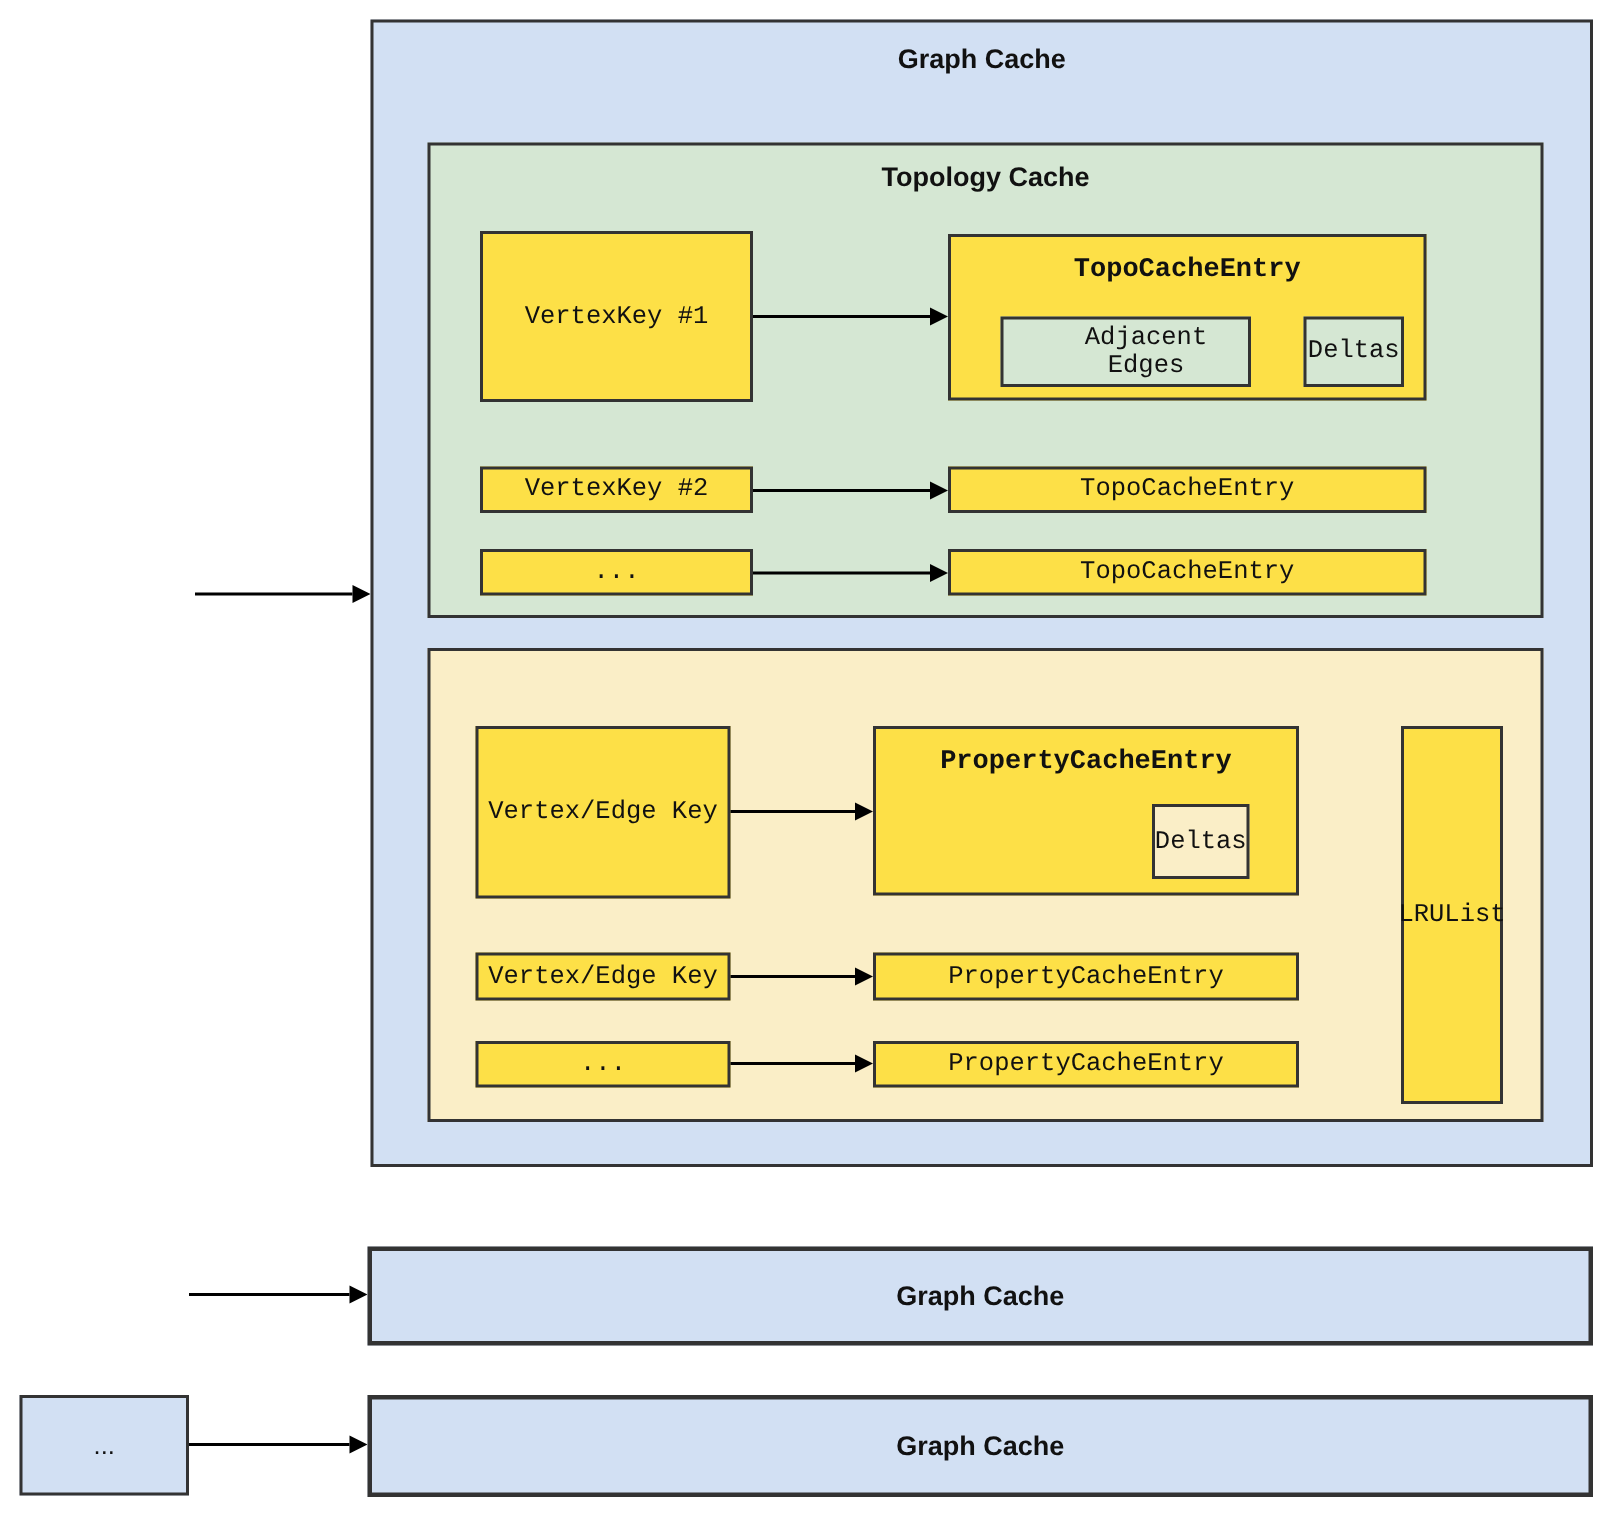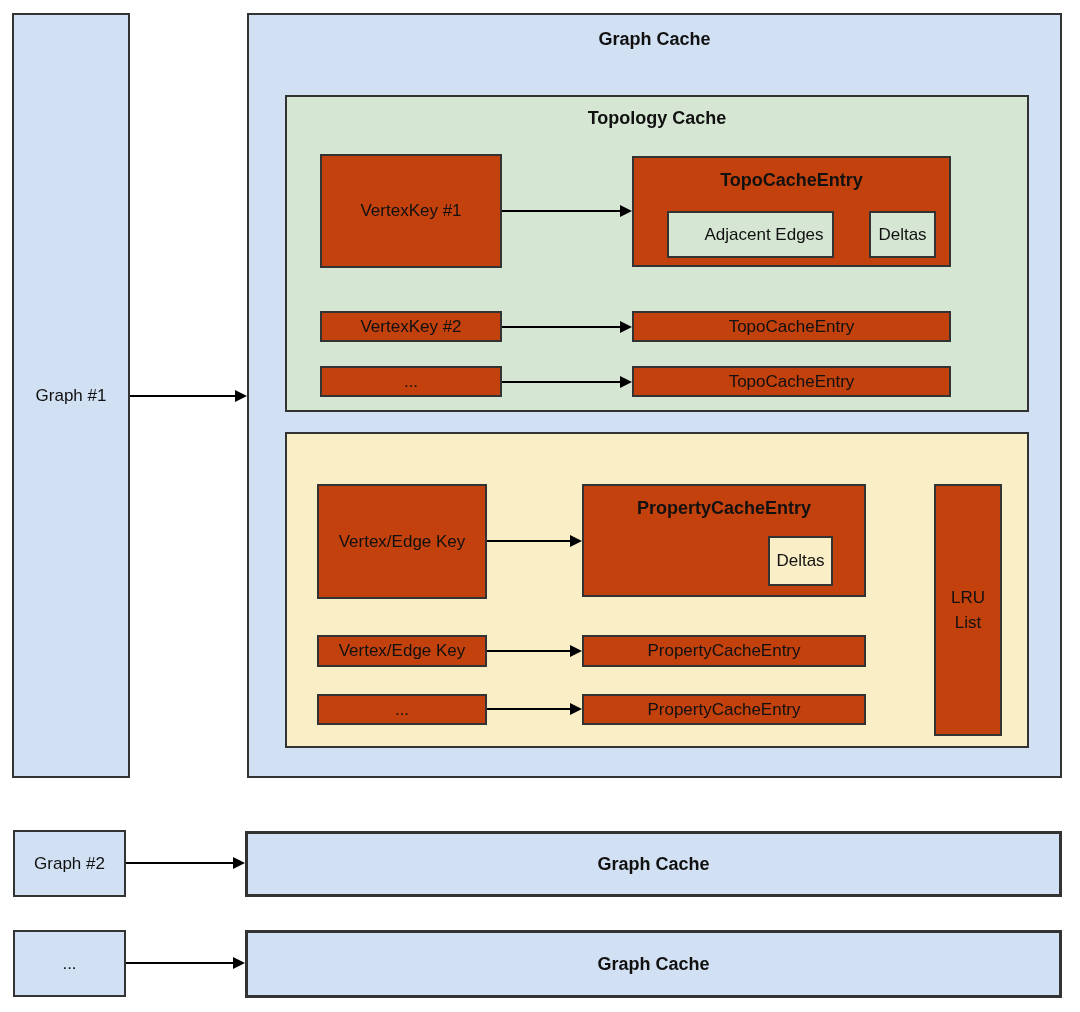--- a/index.html
+++ b/index.html
@@ -31,21 +31,21 @@
   .leaf {
     display: flex;
     align-items: center;
     justify-content: center;
     text-align: center;
     font-size: 17px;
   }
   .blue   { background: var(--blue); }
   .green  { background: var(--green); }
   .yellow { background: var(--yellow); }
-  .white  { background: #c2410c; }
+  .white  { background: #fde047; font-family: Liberation Mono, monospace; }
   .thick  { border-width: 3px; }
   .box-title {
     position: absolute;
     left: 0; right: 0;
     text-align: center;
     font-weight: 700;
     font-size: 18px;
   }
   .arrow {
     position: absolute;
@@ -57,35 +57,31 @@
     position: absolute;
     right: -12px;
     top: -7px;
     width: 0; height: 0;
     border-top: 6px solid transparent;
     border-bottom: 6px solid transparent;
     border-left: 12px solid var(--arrow);
   }
   .lru-label {
     display: flex;
-    flex-direction: column;
     align-items: center;
     justify-content: center;
     line-height: 25px;
     font-size: 17px;
   }
 </style>
 </head>
 <body>
 
 <div class="canvas">
 
-  <div class="box blue leaf" style="left:12px; top:13px; width:118px; height:765px;">
-    <span>Graph #1</span>
-  </div>
 
   <div class="arrow" style="left:130px; top:395px; width:105px;"></div>
 
   <div class="box blue" style="left:247px; top:13px; width:815px; height:765px;">
     <div class="box-title" style="top:14px;">Graph Cache</div>
 
     <div class="box green" style="left:36px; top:80px; width:744px; height:317px;">
       <div class="box-title" style="top:11px;">Topology Cache</div>
 
       <div class="box white leaf" style="left:33px; top:57px; width:182px; height:114px;">
@@ -150,23 +146,20 @@
       <div class="box white leaf" style="left:30px; top:260px; width:170px; height:31px;">
         <span>...</span>
       </div>
       <div class="arrow" style="left:200px; top:274px; width:83px;"></div>
       <div class="box white leaf" style="left:295px; top:260px; width:284px; height:31px;">
         <span>PropertyCacheEntry</span>
       </div>
     </div>
   </div>
 
-  <div class="box blue leaf" style="left:13px; top:830px; width:113px; height:67px;">
-    <span>Graph #2</span>
-  </div>
   <div class="arrow" style="left:126px; top:862px; width:107px;"></div>
   <div class="box blue leaf thick" style="left:245px; top:831px; width:817px; height:66px; font-weight:700; font-size:18px;">
     <span>Graph Cache</span>
   </div>
 
   <div class="box blue leaf" style="left:13px; top:930px; width:113px; height:67px;">
     <span>...</span>
   </div>
   <div class="arrow" style="left:126px; top:962px; width:107px;"></div>
   <div class="box blue leaf thick" style="left:245px; top:930px; width:817px; height:68px; font-weight:700; font-size:18px;">

